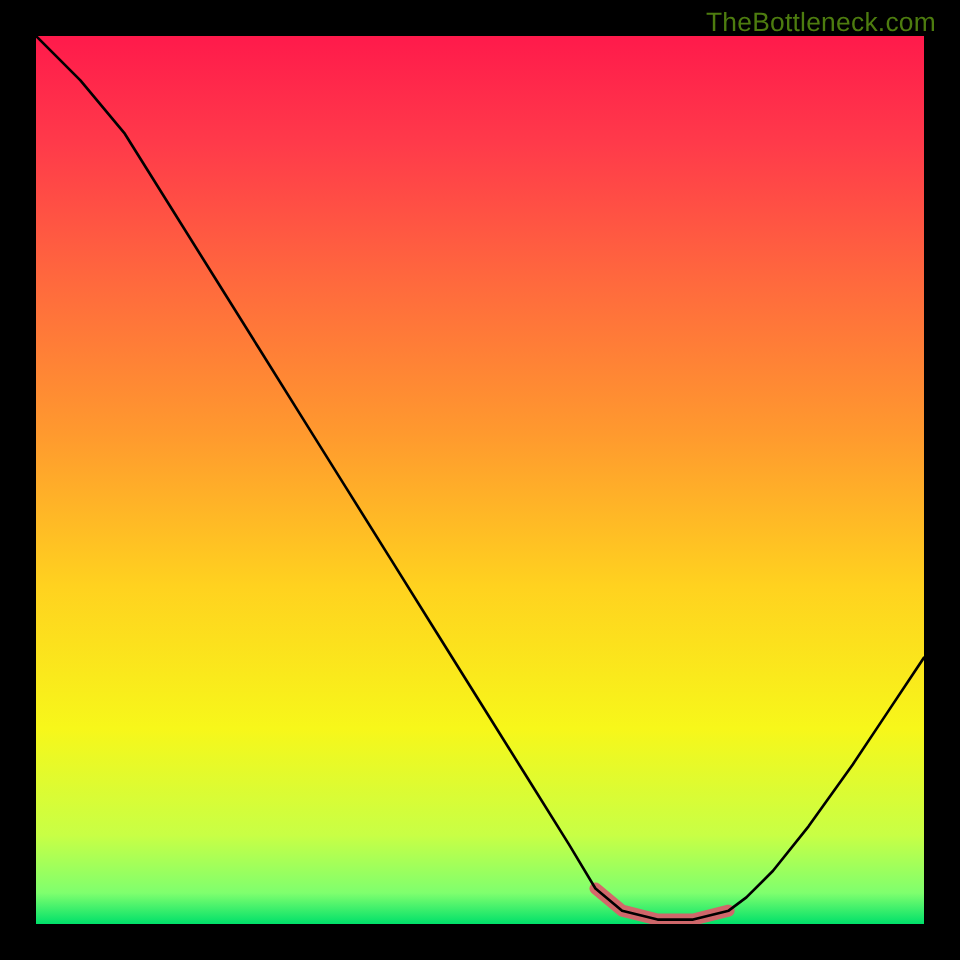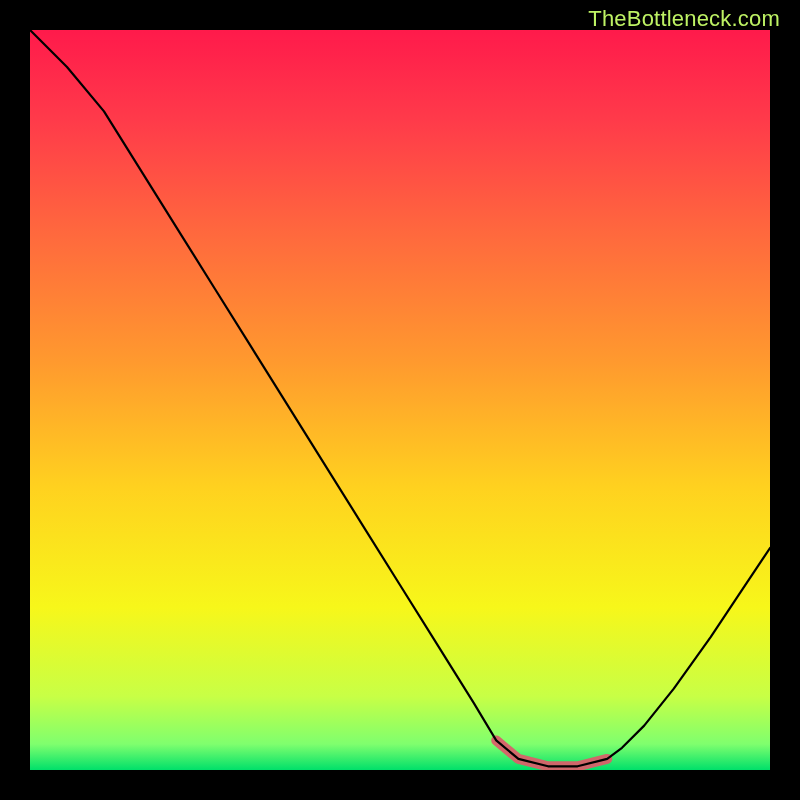--- a/index.html
+++ b/index.html
@@ -15,21 +15,21 @@
     width: 800px;
     height: 800px;
     background: #000;
   }
   .watermark {
     position: absolute;
     top: 6px;
     right: 20px;
     font-family: Arial, Helvetica, sans-serif;
     font-size: 22px;
-    color: #bef264;
+    color: #4d7c0f;
     letter-spacing: 0.2px;
     user-select: none;
   }
   .plot-frame {
     position: absolute;
     left: 30px;
     top: 30px;
     width: 740px;
     height: 740px;
     background: #000; 

